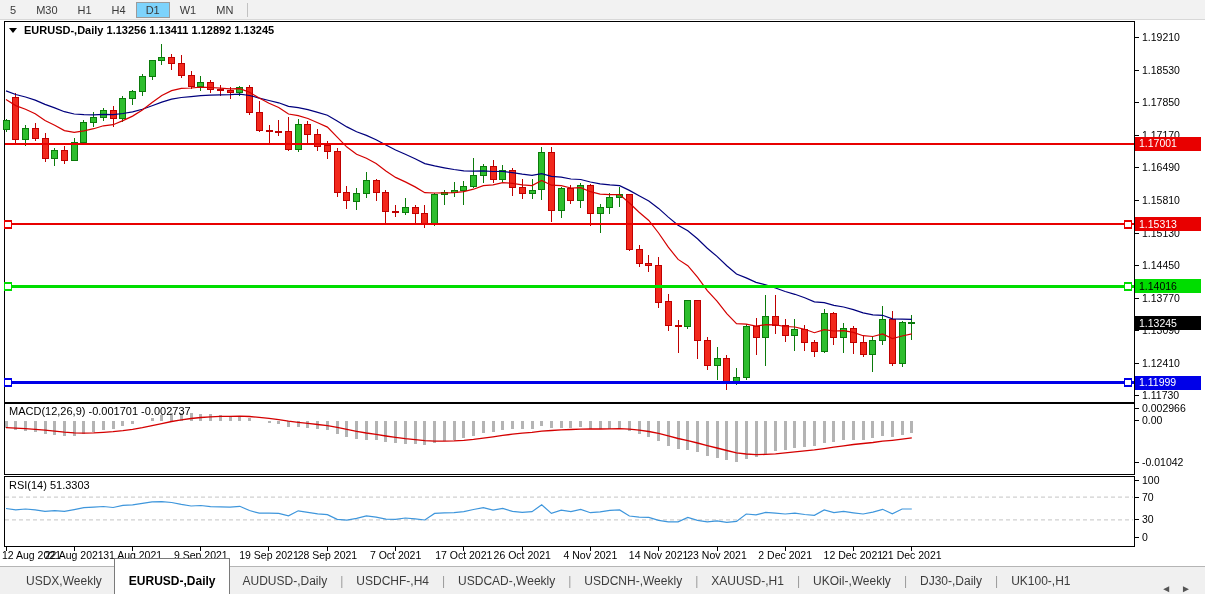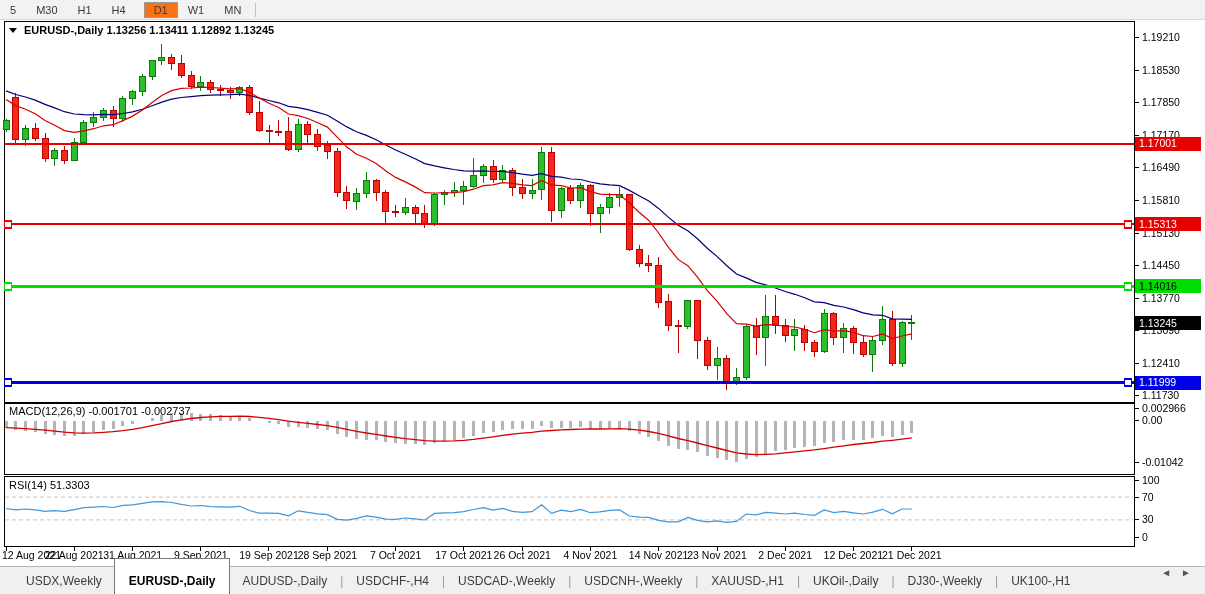--- a/index.html
+++ b/index.html
@@ -2,25 +2,25 @@
 <html><head>
 <meta charset="utf-8">
 <style>
   html,body{margin:0;padding:0;}
   body{width:1205px;height:594px;position:relative;background:#ffffff;
        font-family:"Liberation Sans",sans-serif;overflow:hidden;}
   .toolbar{position:absolute;top:0;left:0;width:1205px;height:19px;background:#f2f2f2;
            border-bottom:1px solid #d8d8d8;display:flex;align-items:center;
            font-size:11px;color:#3a3a3a;z-index:5;}
   .tf{padding:1px 9px;margin:0;border:1px solid transparent;cursor:default;}
-  .tf.active{background:#f97316;border:1px solid #9b9b9b;margin-left:8px;}
+  .tf.active{background:#7dd3fc;border:1px solid #9b9b9b;}
   .tbsep{width:1px;height:14px;background:#c2c2c2;margin:0 4px;}
   #chart-svg{position:absolute;top:0;left:0;z-index:1;}
   .tabbar{position:absolute;left:0;bottom:0;width:1205px;height:27px;background:#f0f0f0;
-          border-top:1px solid #b5b5b5;display:flex;align-items:flex-start;z-index:5;
+          border-top:1px solid #b5b5b5;display:flex;align-items:flex-end;z-index:5;
           font-size:12px;color:#3c3c3c;}
   .tabs{display:flex;align-items:center;height:100%;padding-left:14px;flex:1;min-width:0;}
   .tab{padding:3px 12px;white-space:nowrap;cursor:default;}
   .tab.active{background:#ffffff;border:1px solid #7a7a7a;border-bottom:1px solid #ffffff;
               color:#000;font-weight:bold;padding:15px 14px;}
   .pipe{color:#999;padding:0 1px;}
   .tab-arrows{display:flex;gap:10px;padding:0 14px;color:#555;font-size:10px;}
 </style>
 </head>
 <body>
@@ -445,23 +445,23 @@
       <span class="tab">AUDUSD-,Daily</span>
       <span class="pipe">|</span>
       <span class="tab">USDCHF-,H4</span>
       <span class="pipe">|</span>
       <span class="tab">USDCAD-,Weekly</span>
       <span class="pipe">|</span>
       <span class="tab">USDCNH-,Weekly</span>
       <span class="pipe">|</span>
       <span class="tab">XAUUSD-,H1</span>
       <span class="pipe">|</span>
-      <span class="tab">UKOil-,Daily</span>
-      <span class="pipe">|</span>
-      <span class="tab">DJ30-,Weekly</span>
+      <span class="tab">UKOil-,Weekly</span>
+      <span class="pipe">|</span>
+      <span class="tab">DJ30-,Daily</span>
       <span class="pipe">|</span>
       <span class="tab">UK100-,H1</span>
     </div>
   <div class="tab-arrows">
     <span id="arrL">◄</span>
     <span id="arrR">►</span>
   </div>
 </div>
 
 </body></html>

